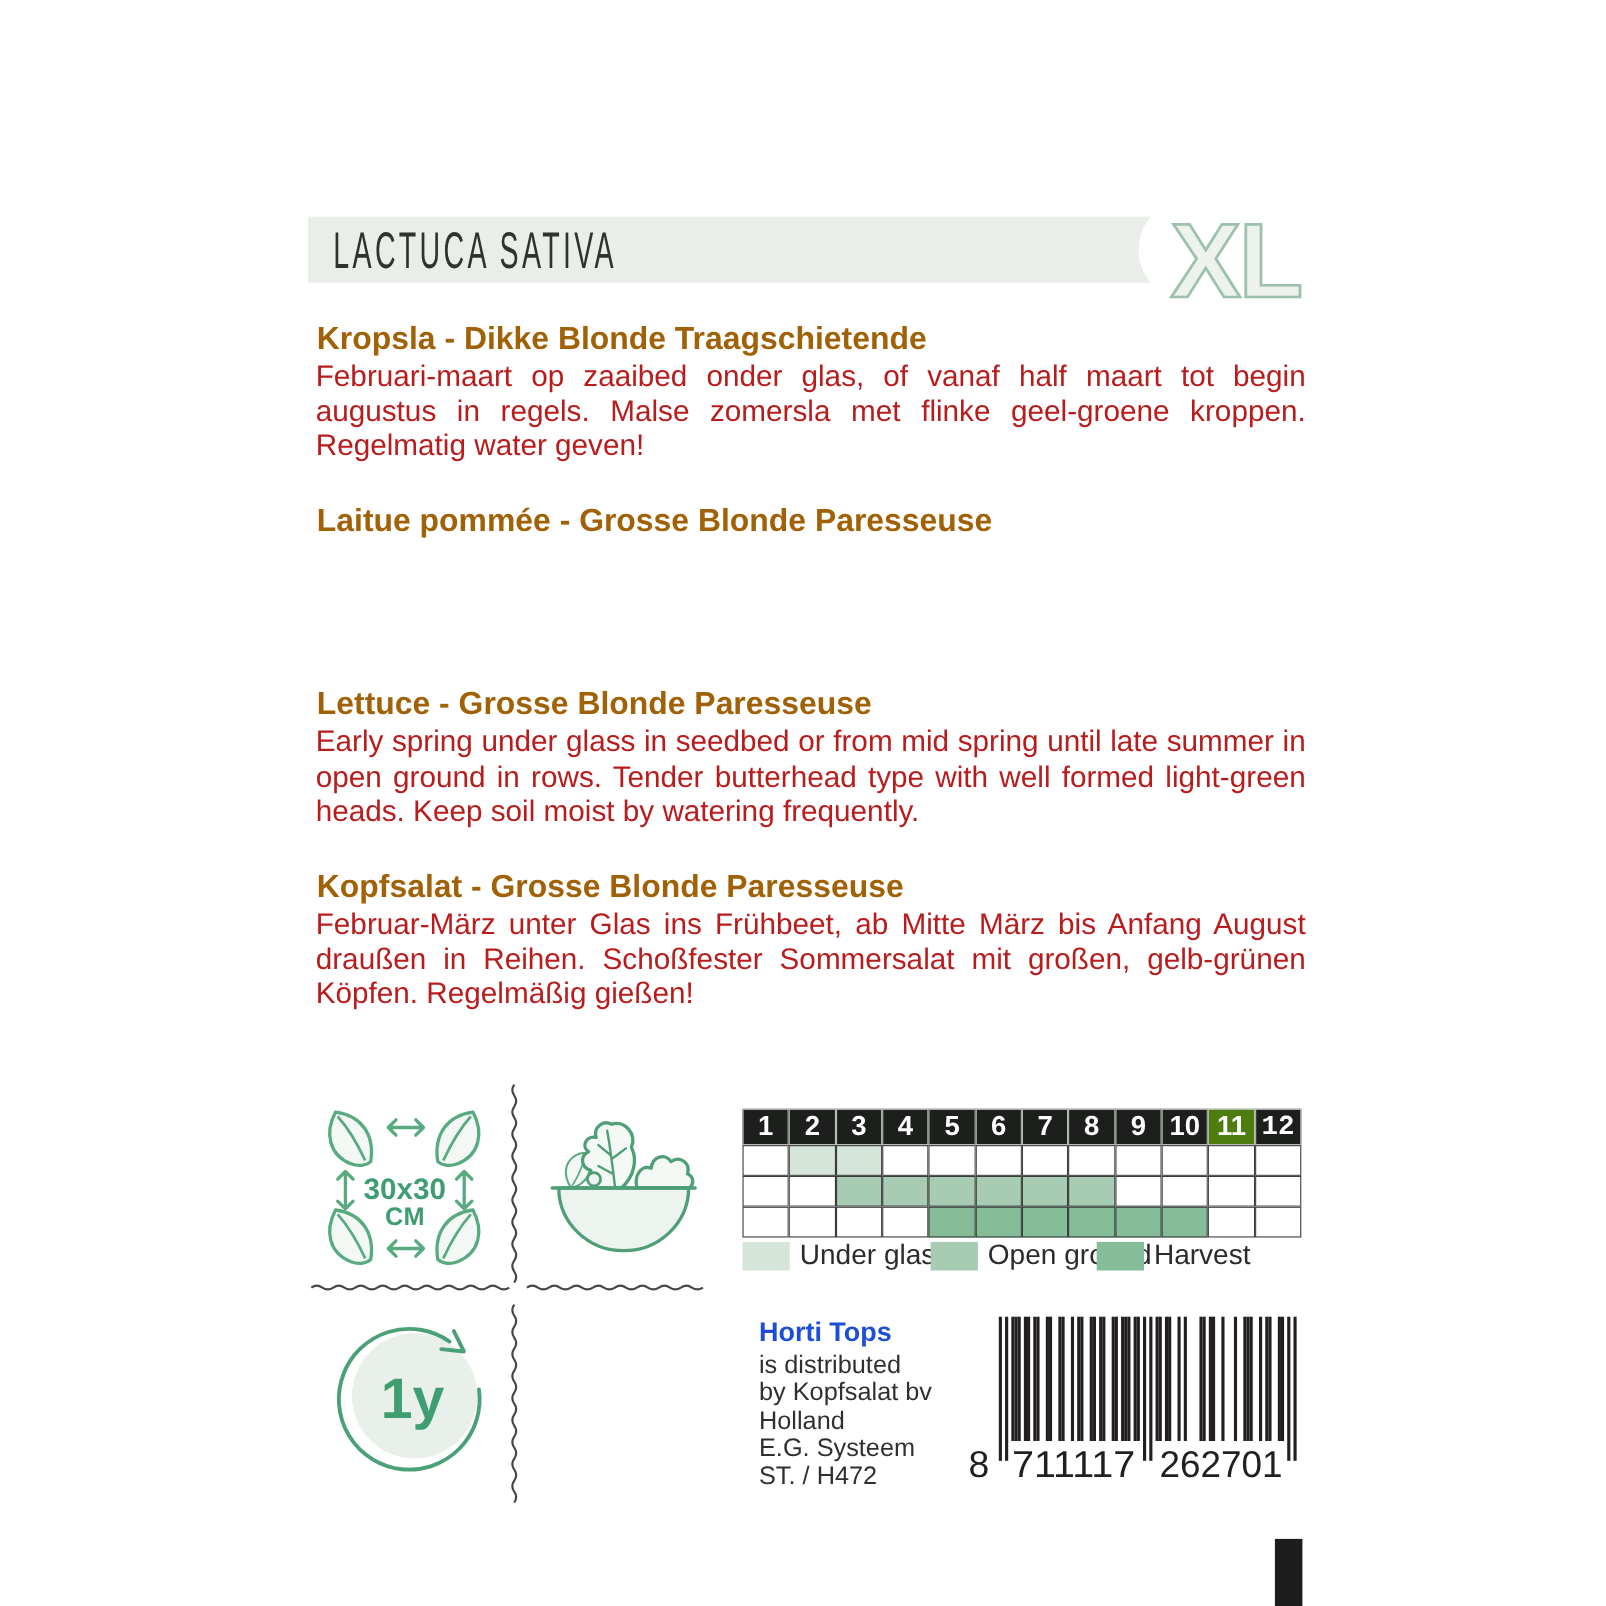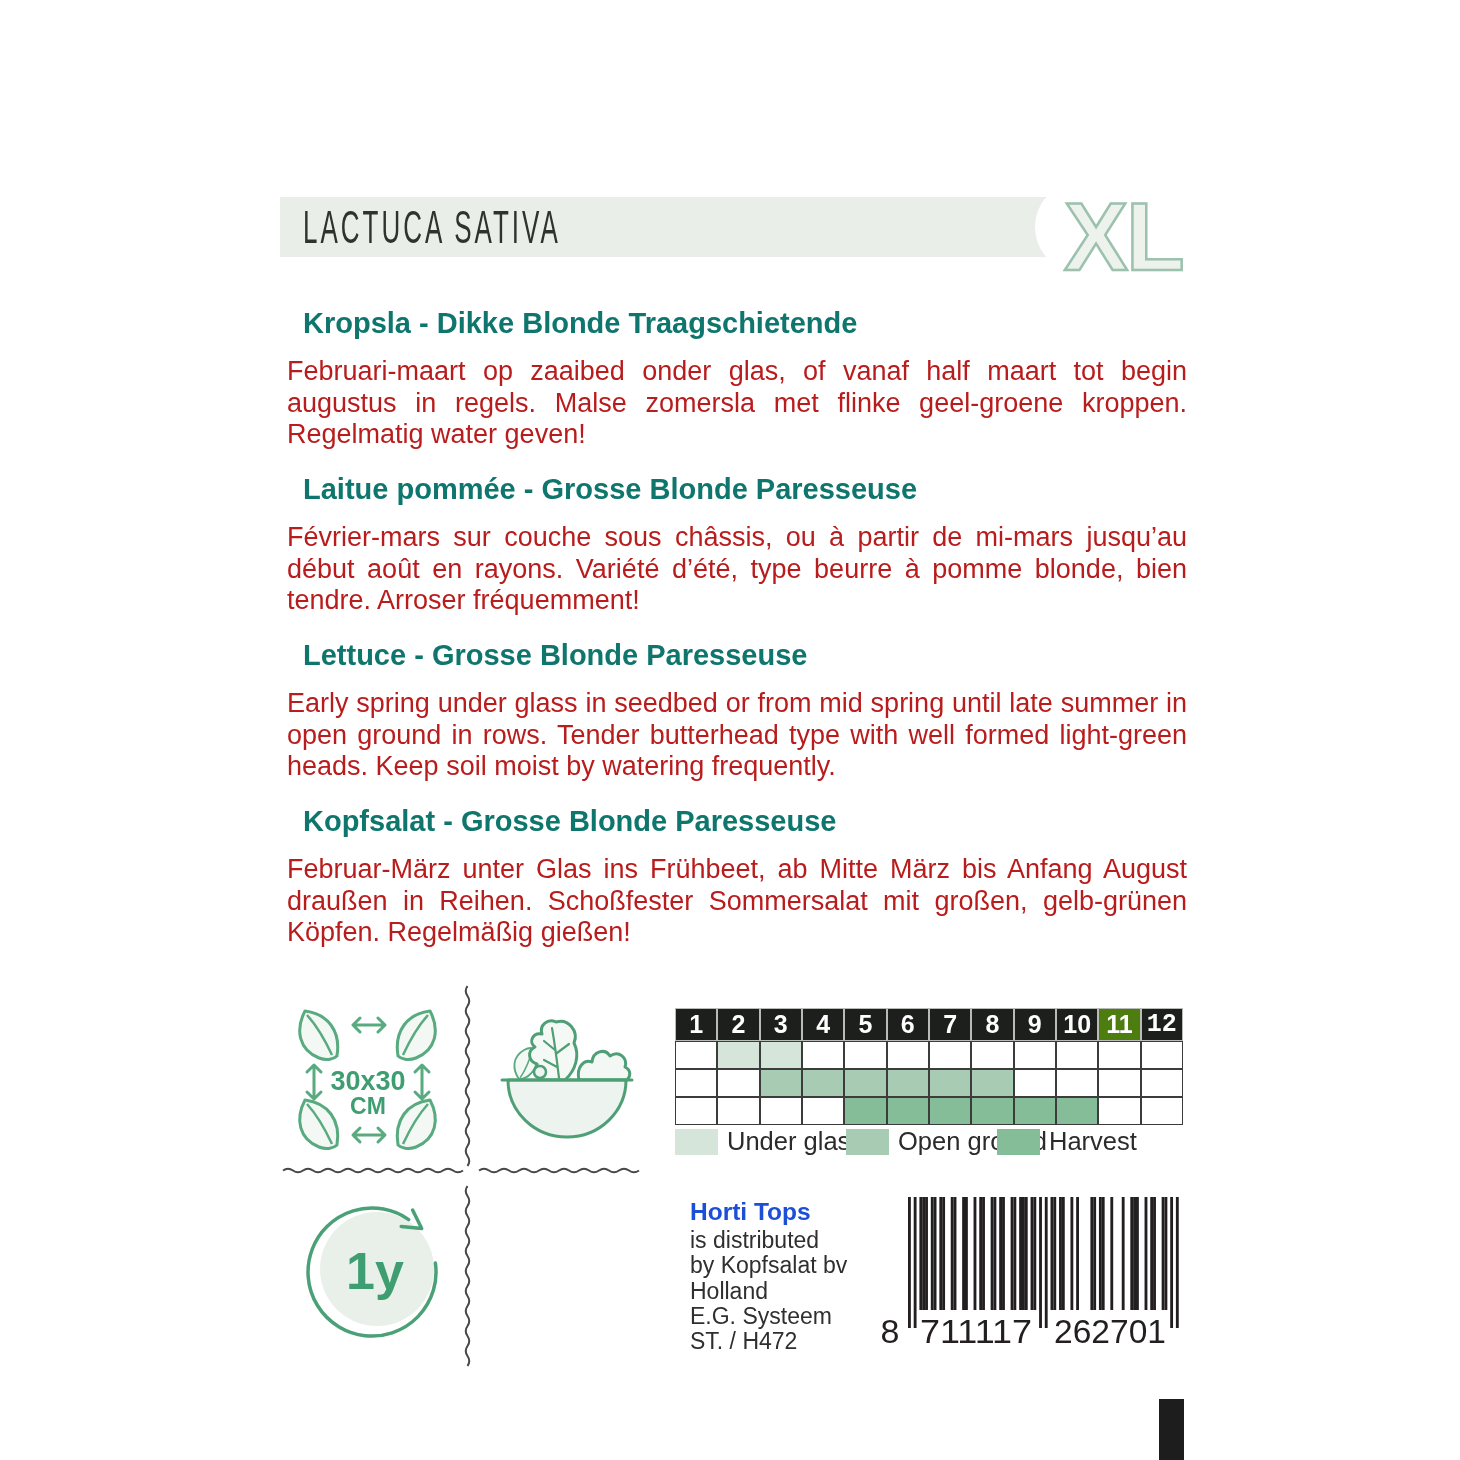--- a/index.html
+++ b/index.html
@@ -10,21 +10,21 @@
   
   .band{position:absolute;left:280px;top:197px;width:778px;height:60px;background:#e9eee9;}
   .band::after{content:"";position:absolute;left:755px;top:-13px;width:80px;height:86px;
                background:#ffffff;border-radius:50%;}
   .species-title{position:absolute;left:303px;top:197px;height:60px;display:flex;align-items:center;
                  font-size:26px;font-weight:normal;letter-spacing:3px;color:#2f332f;
                  transform:scaleY(1.8);transform-origin:0 50%;white-space:nowrap;}
 
   
   .sec{position:absolute;left:287px;width:900px;}
-  .sec h2{margin:16px;font-size:29px;line-height:34px;font-weight:bold;color:#0f766e;}
+  .sec h2{margin:1px;font-size:29px;line-height:34px;font-weight:bold;color:#a16207;}
   .sec p{margin:2px 0 0;font-size:27px;line-height:31.6px;text-align:justify;color:#b91c1c;}
 
   
   .calendar{position:absolute;left:675px;top:1008px;width:508px;display:grid;
             grid-template-columns:repeat(12,1fr);grid-template-rows:33px 28px 28px 28px;}
   .cal-head{background:#1d1f1d;color:#ffffff;font-weight:bold;font-size:25px;
             display:flex;align-items:center;justify-content:center;border:1px solid #b7bcb7;}
   .cal-cell{background:#ffffff;border:1px solid #3c3c3c;}
 
   .legend{position:absolute;left:675px;top:1127px;width:512px;height:30px;}
@@ -61,21 +61,20 @@
   <svg class="abs" style="left:1056px;top:184px" width="140" height="104" viewBox="0 0 140 104">
     <text x="8" y="86" font-size="96" font-weight="bold" fill="#edf2ed" stroke="#9cc1ad" stroke-width="2.5" letter-spacing="-2">XL</text>
   </svg>
 
   <section class="sec" style="top:290px">
     <h2>Kropsla - Dikke Blonde Traagschietende</h2>
     <p>Februari-maart op zaaibed onder glas, of vanaf half maart tot begin augustus in regels. Malse zomersla met flinke geel-groene kroppen. Regelmatig water geven!</p>
   </section>
   <section class="sec" style="top:456px">
     <h2>Laitue pommée - Grosse Blonde Paresseuse</h2>
-    <p>Février-mars sur couche sous châssis, ou à partir de mi-mars jusqu’au début août en rayons. Variété d’été, type beurre à pomme blonde, bien tendre. Arroser fréquemment!</p>
   </section>
   <section class="sec" style="top:788px">
     <h2>Kopfsalat - Grosse Blonde Paresseuse</h2>
     <p>Februar-März unter Glas ins Frühbeet, ab Mitte März bis Anfang August draußen in Reihen. Schoßfester Sommersalat mit großen, gelb-grünen Köpfen. Regelmäßig gießen!</p>
   </section>
   <section class="sec" style="top:622px">
     <h2>Lettuce - Grosse Blonde Paresseuse</h2>
     <p>Early spring under glass in seedbed or from mid spring until late summer in open ground in rows. Tender butterhead type with well formed light-green heads. Keep soil moist by watering frequently.</p>
   </section>
 

